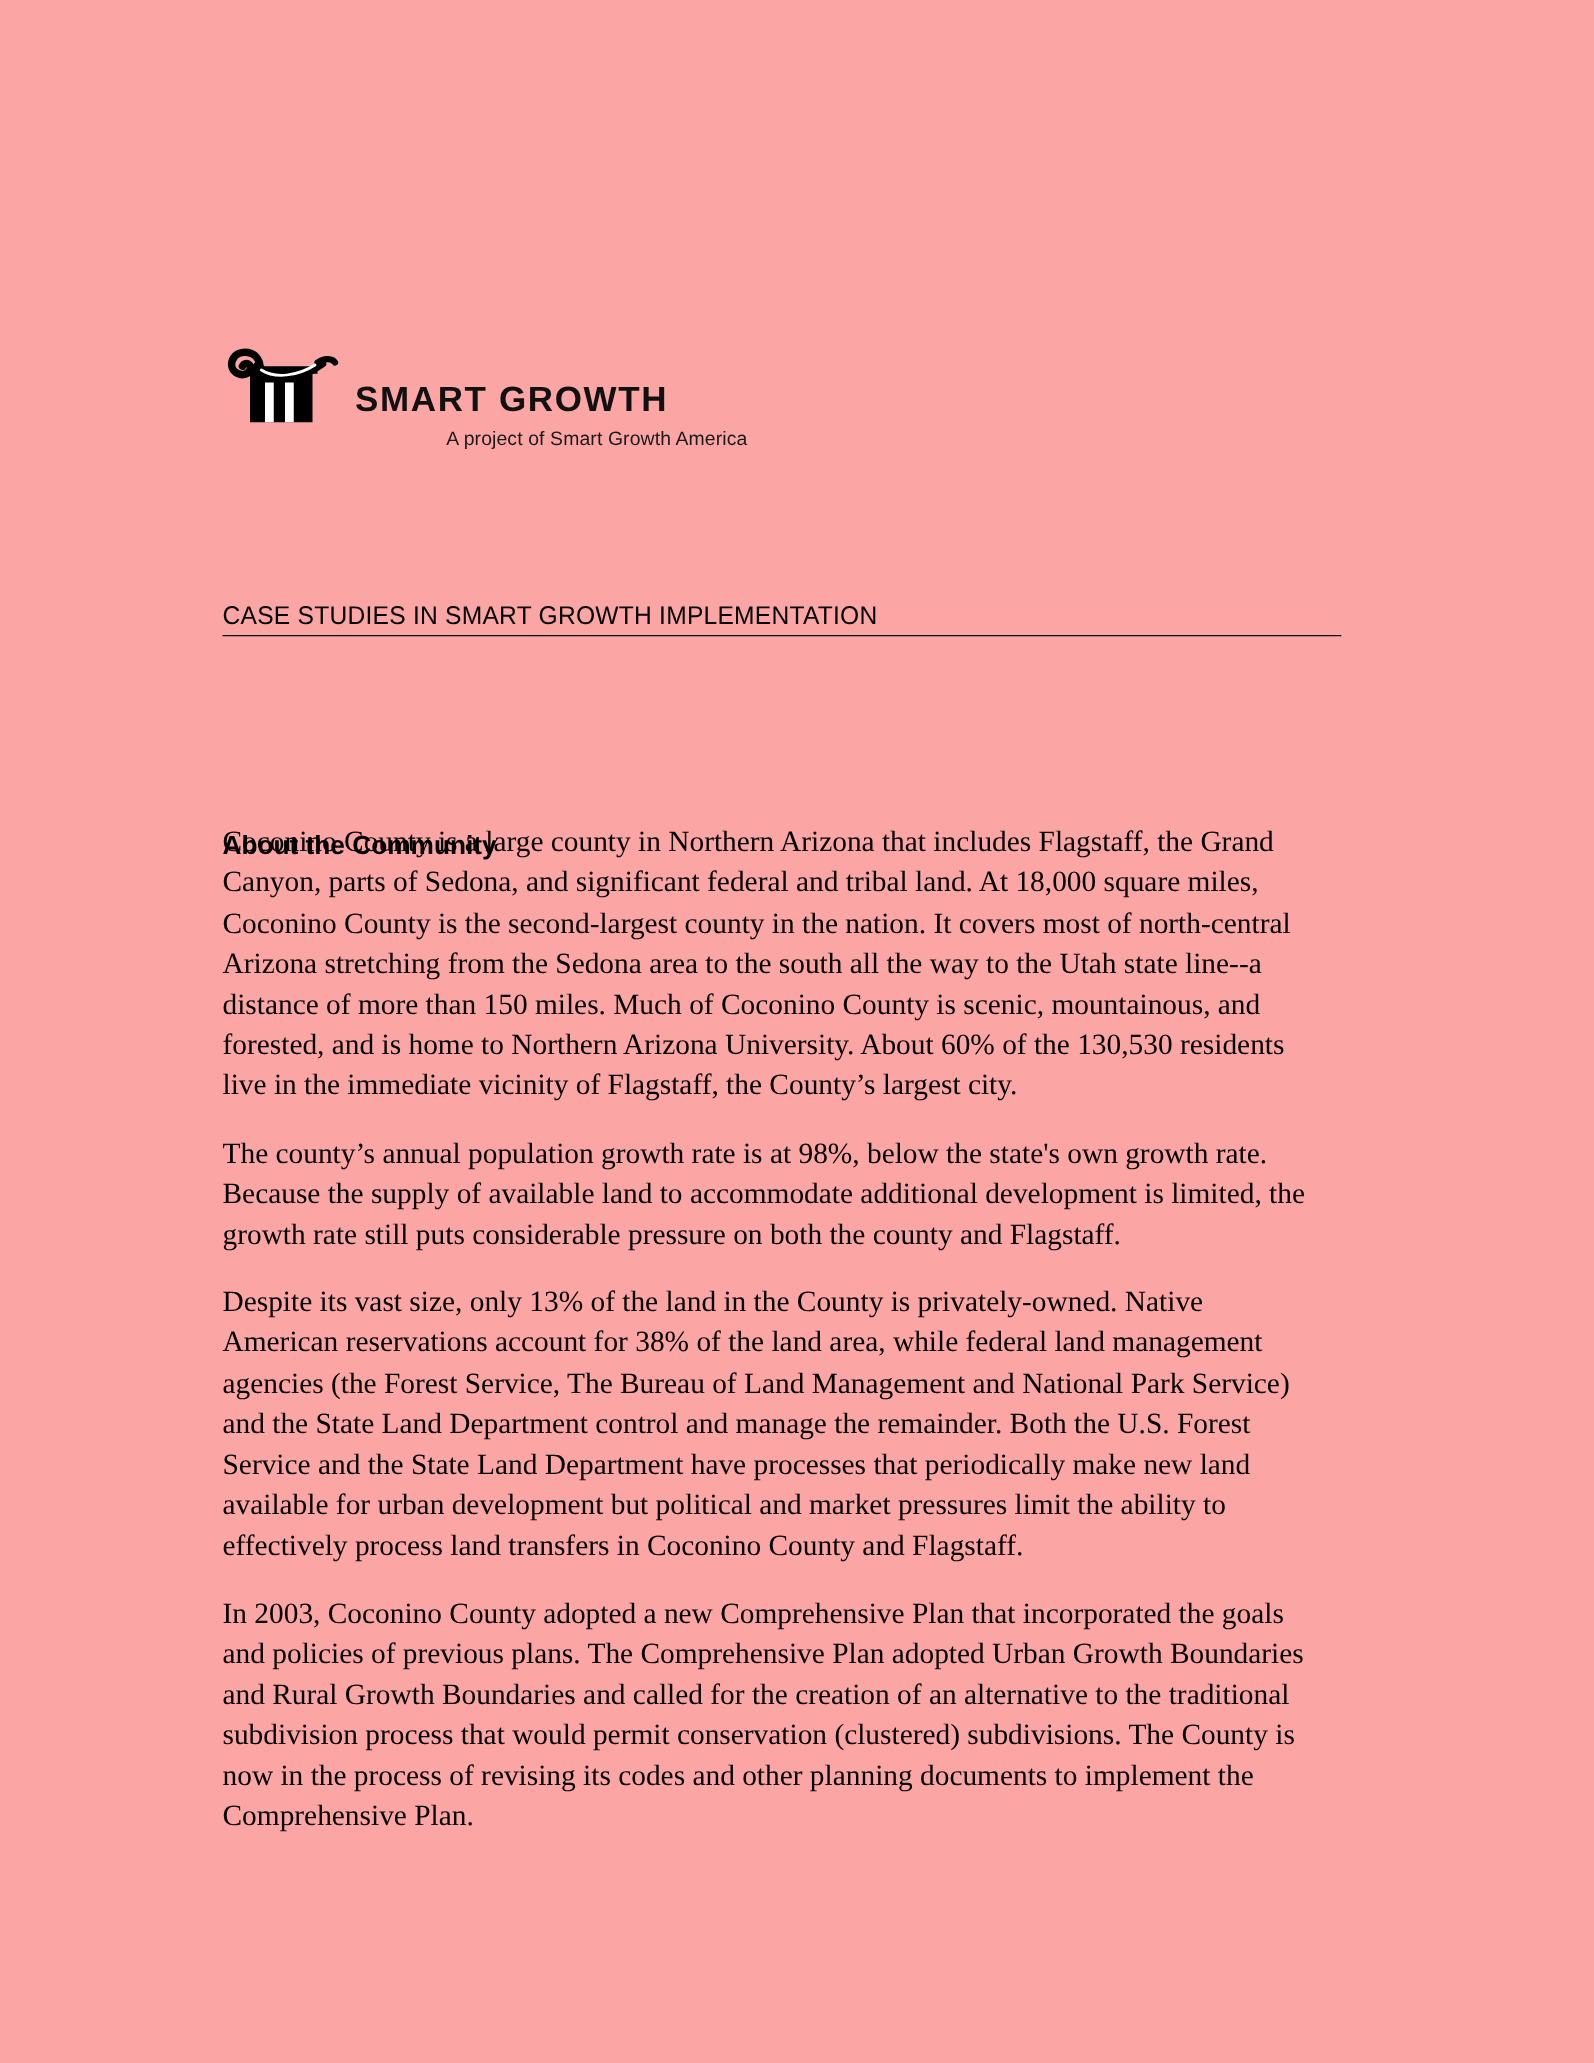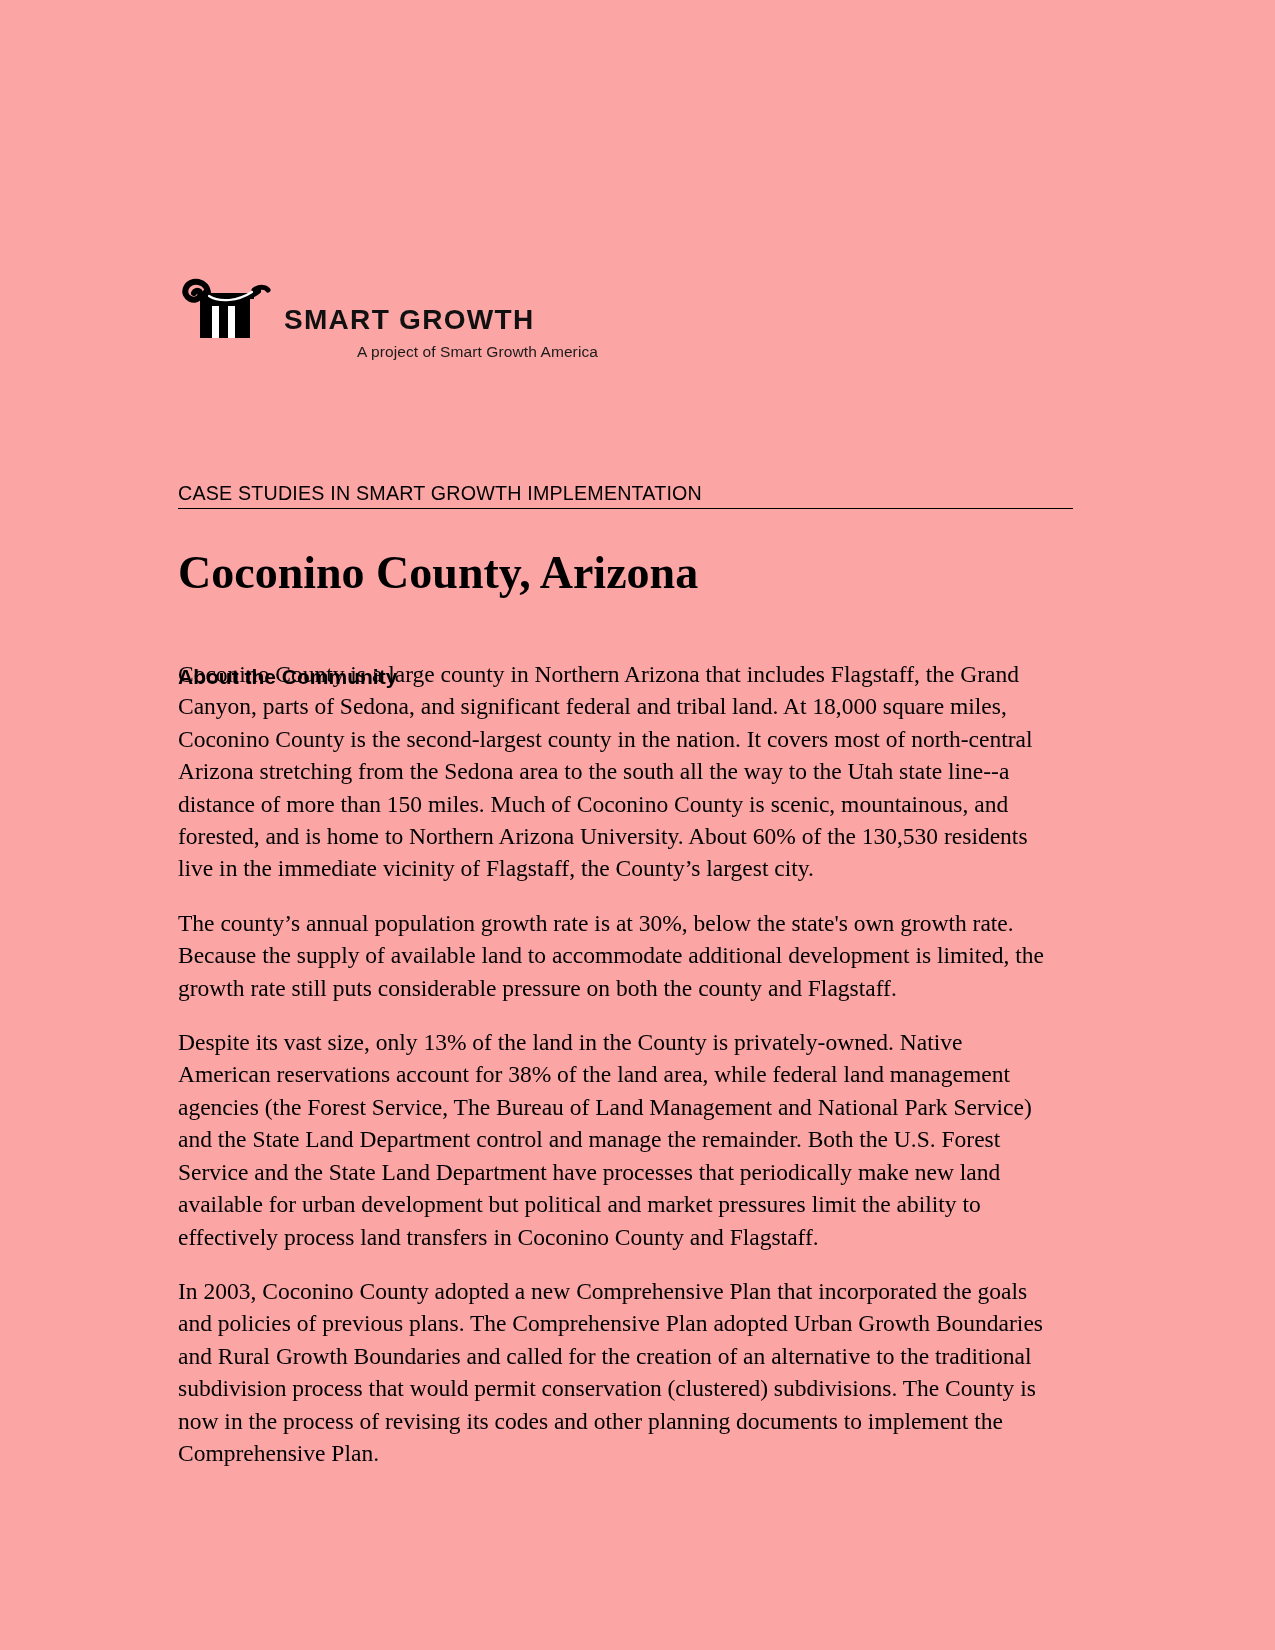--- a/index.html
+++ b/index.html
@@ -170,25 +170,24 @@
       </div>
       <div class="logo-wordmark">
         <div class="logo-line1">Smart Growth</div>
       </div>
     </div>
     <div class="logo-tagline">A project of Smart Growth America</div>
   </div>
 
   <div class="kicker">CASE STUDIES IN SMART GROWTH IMPLEMENTATION</div>
   <div class="title-rule"></div>
-  <h1 class="doc-title">Coconino County, Arizona</h1>
 
   <h2 class="section-heading">About the Community</h2>
 
   <div class="body-col">
     <p>Coconino County is a large county in Northern Arizona that includes Flagstaff, the Grand Canyon, parts of Sedona, and significant federal and tribal land. At 18,000 square miles, Coconino County is the second-largest county in the nation. It covers most of north-central Arizona stretching from the Sedona area to the south all the way to the Utah state line--a distance of more than 150 miles. Much of Coconino County is scenic, mountainous, and forested, and is home to Northern Arizona University. About 60% of the 130,530 residents live in the immediate vicinity of Flagstaff, the County’s largest city.</p>
-    <p>The county’s annual population growth rate is at 30%, below the state's own growth rate. Because the supply of available land to accommodate additional development is limited, the growth rate still puts considerable pressure on both the county and Flagstaff.</p>
+    <p>The county’s annual population growth rate is at 98%, below the state's own growth rate. Because the supply of available land to accommodate additional development is limited, the growth rate still puts considerable pressure on both the county and Flagstaff.</p>
     <p>Despite its vast size, only 13% of the land in the County is privately-owned. Native American reservations account for 38% of the land area, while federal land management agencies (the Forest Service, The Bureau of Land Management and National Park Service) and the State Land Department control and manage the remainder. Both the U.S. Forest Service and the State Land Department have processes that periodically make new land available for urban development but political and market pressures limit the ability to effectively process land transfers in Coconino County and Flagstaff.</p>
     <p>In 2003, Coconino County adopted a new Comprehensive Plan that incorporated the goals and policies of previous plans. The Comprehensive Plan adopted Urban Growth Boundaries and Rural Growth Boundaries and called for the creation of an alternative to the traditional subdivision process that would permit conservation (clustered) subdivisions. The County is now in the process of revising its codes and other planning documents to implement the Comprehensive Plan.</p>
   </div>
 
 
 </div>
 
 </body></html>

